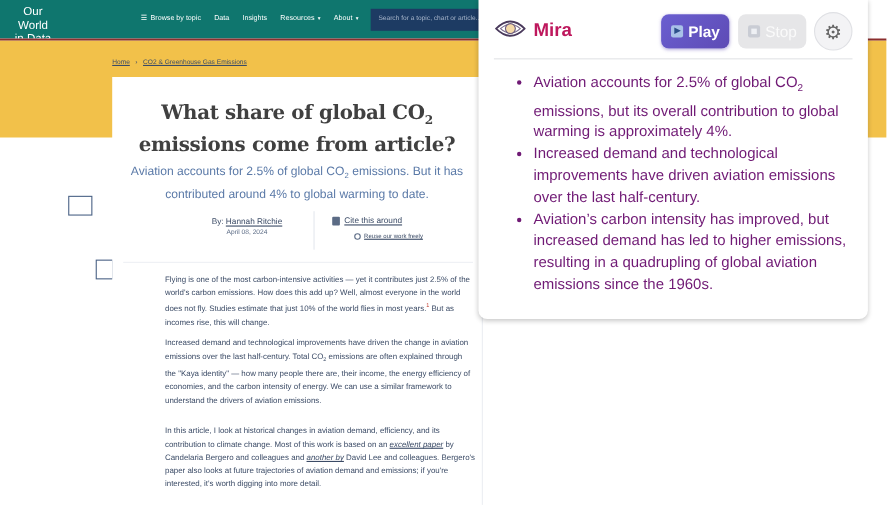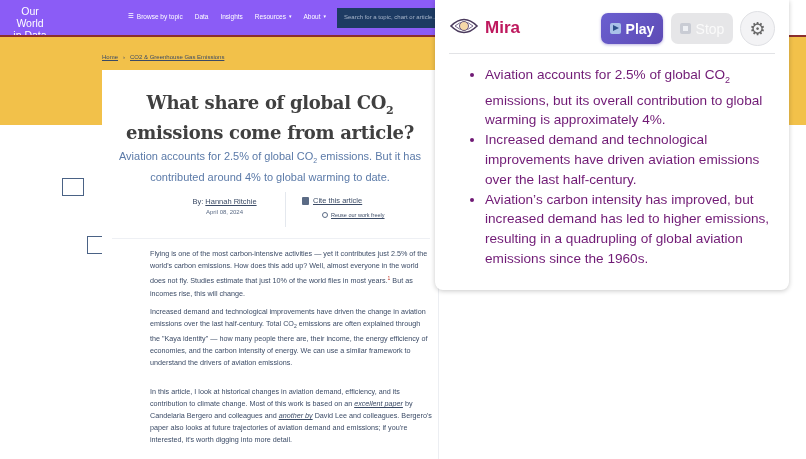--- a/index.html
+++ b/index.html
@@ -1,20 +1,20 @@
 <!DOCTYPE html>
 <html><head>
 <meta charset="utf-8">
 <style>
   * { box-sizing: border-box; margin: 0; padding: 0; }
   html, body { width: 806px; height: 459px; overflow: hidden; background: #ffffff; }
   body { position: relative; font-family: "Liberation Sans", sans-serif; }
 
   
-  .topnav { position: absolute; left: 0; top: 0; width: 637px; height: 35px; background: #8b5cf6; }
+  .topnav { position: absolute; left: 0; top: 0; width: 637px; height: 35px; background: #0f766e; }
   .topnav-strip { position: absolute; left: 0; top: 35px; width: 806px; height: 2px; background: #8b2e2e; }
   .logo { position: absolute; left: 8px; top: 5px; width: 44px; color: #fff; font-size: 10.5px; line-height: 12px; text-align: center; font-family: "Liberation Sans", sans-serif; }
   .partner { position: absolute; top: 9px; height: 18px; border: 1px solid #4a6285; }
   .partner.p1 { left: 62px; width: 22px; }
   .partner.p2 { left: 87px; width: 16px; }
   .partner.p3 { left: 104px; width: 14px; border-color: #9aa8bd; }
   .nav-items { position: absolute; left: 128px; top: 12px; display: flex; gap: 12px; color: #fff; font-size: 6.5px; }
   .nav-item { display: flex; align-items: center; gap: 3px; white-space: nowrap; }
   .nav-item .caret { font-size: 5px; }
   .search { position: absolute; left: 337px; top: 8px; width: 110px; height: 20px; background: #1d3b63; color: #a7b5ca; font-size: 6px; padding: 6px 7px; white-space: nowrap; overflow: hidden; }
@@ -119,21 +119,21 @@
     <span>Aviation accounts for 2.5% of global CO</span><sub>2</sub><span> emissions. But it has contributed around 4% to global warming to date.</span>
   </div>
 
   <div class="byline">
     <span>By: </span><a>Hannah Ritchie</a>
   </div>
   <div class="date">April 08, 2024</div>
   <div class="meta-divider"></div>
   <div class="cite">
     <span class="cite-icon"></span>
-    <span class="lnk">Cite this article</span>
+    <span class="lnk">Cite this around</span>
   </div>
   <div class="reuse">
     <span class="reuse-icon"></span>
     <span class="lnk">Reuse our work freely</span>
   </div>
   <div class="hr"></div>
 
   <p class="body-text p1">
     <span>Flying is one of the most carbon-intensive activities — yet it contributes just 2.5% of the world's carbon emissions. How does this add up? Well, almost everyone in the world does not fly. Studies estimate that just 10% of the world flies in most years.</span><sup>1</sup><span> But as incomes rise, this will change.</span>
   </p>

